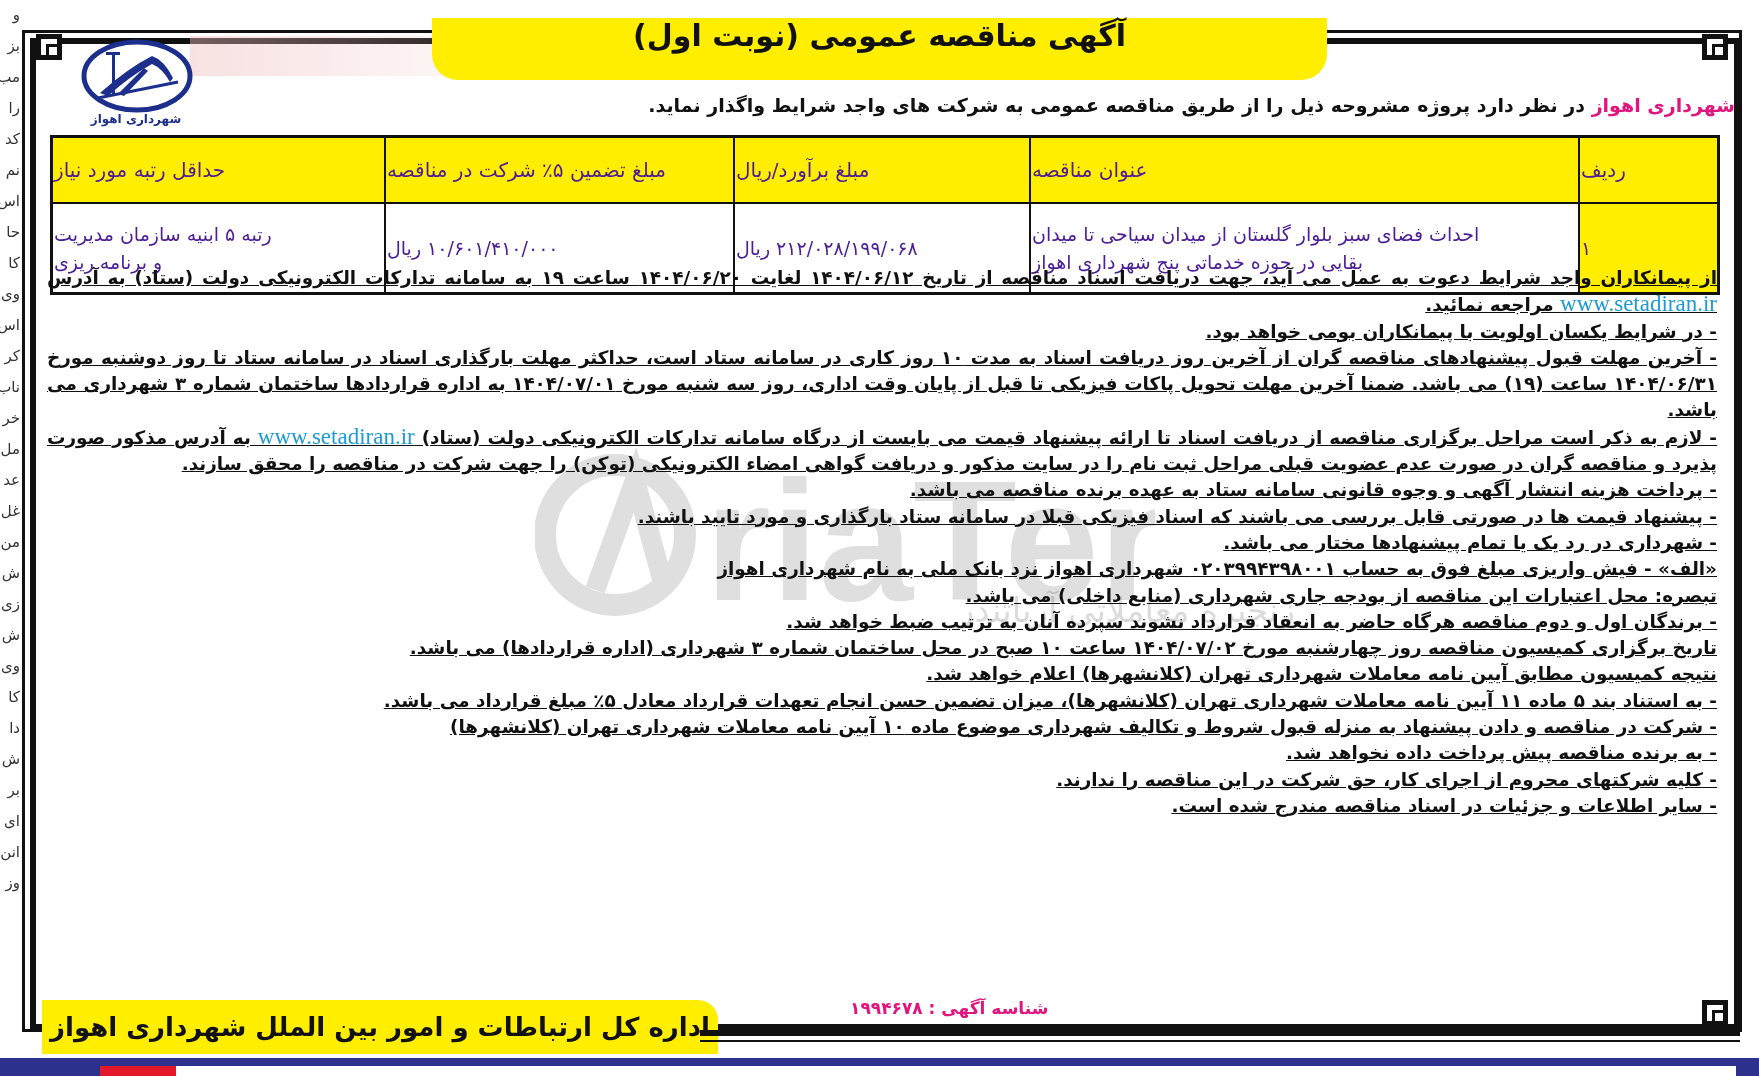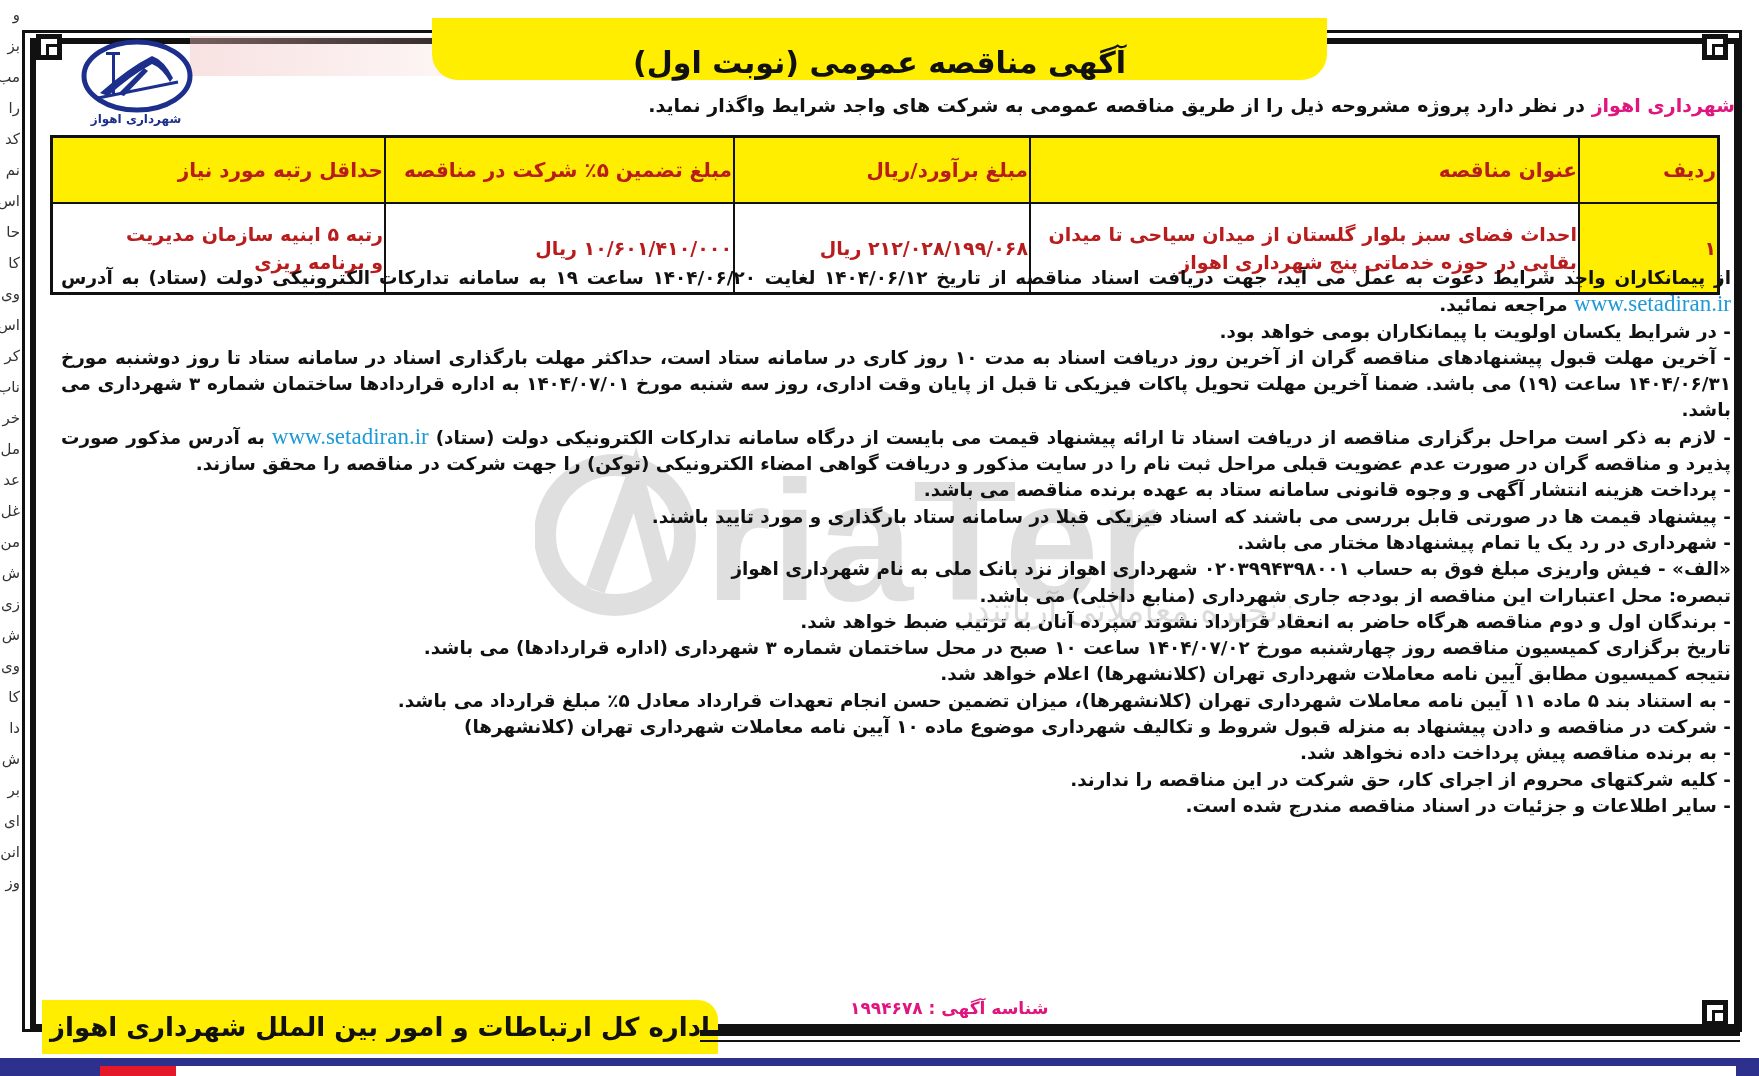--- a/index.html
+++ b/index.html
@@ -31,21 +31,21 @@
     content:""; position:absolute; left:5px; top:5px; width:8px; height:8px;
     border:3px solid #111; background:#fff;
   }
   .corner.tl { left:36px; top:34px; }
   .corner.tr { left:1702px; top:34px; }
   .corner.br { left:1702px; top:1000px; }
 
   .title-banner {
     position:absolute; left:432px; top:18px; width:895px; height:62px;
     background:#ffee00; border-radius:0 0 26px 26px;
-    display:flex; align-items:flex-end; justify-content:center;
+    display:flex; align-items:flex-start; justify-content:center;
     direction:rtl;
   }
   .title-banner span {
     font-family:"DejaVu Sans", sans-serif; font-weight:bold; font-size:30px; color:#111;
   }
   .watermark-letters {
     position:absolute; left:190px; top:36px; width:260px; height:40px;
     background:linear-gradient(90deg, rgba(240,190,190,0.45), rgba(240,190,190,0.15));
   }
   .logo {
@@ -60,33 +60,34 @@
     font-size:19px; font-weight:bold; color:#111; white-space:nowrap;
   }
   .intro .pink { color:#e0157e; }
 
   table.tender {
     position:absolute; left:50px; top:135px; width:1670px;
     border-collapse:collapse; direction:rtl;
     border:3px solid #111;
   }
   table.tender th, table.tender td {
-    border:2px solid #111; text-align:right; font-weight:bold; color:#b91c1c;
+    border:2px solid #111; text-align:left; font-weight:normal; color:#4c1d95;
     font-family:"DejaVu Sans", sans-serif;
   }
   table.tender th {
     background:#ffee00; height:62px; font-size:20px;
   }
   table.tender td { height:86px; font-size:19px; line-height:28px; background:#fff; }
   table.tender td.row-num { background:#ffee00; }
 
   .body-text {
-    position:absolute; right:28px; top:265px; width:1670px; direction:rtl;
+    position:absolute; right:42px; top:265px; width:1670px; direction:rtl;
     font-size:18.4px; font-weight:bold; color:#111; line-height:26.3px;
     text-align:justify;
+    text-decoration:underline;
   }
   .body-text p { margin:0; }
   .body-text .link {
     color:#1e9ad6; font-family:"Liberation Serif", serif; font-weight:normal; font-size:23px;
   }
 
   .wm-logo {
     position:absolute; left:535px; top:440px; width:620px; height:200px;
     opacity:0.18; pointer-events:none;
   }

